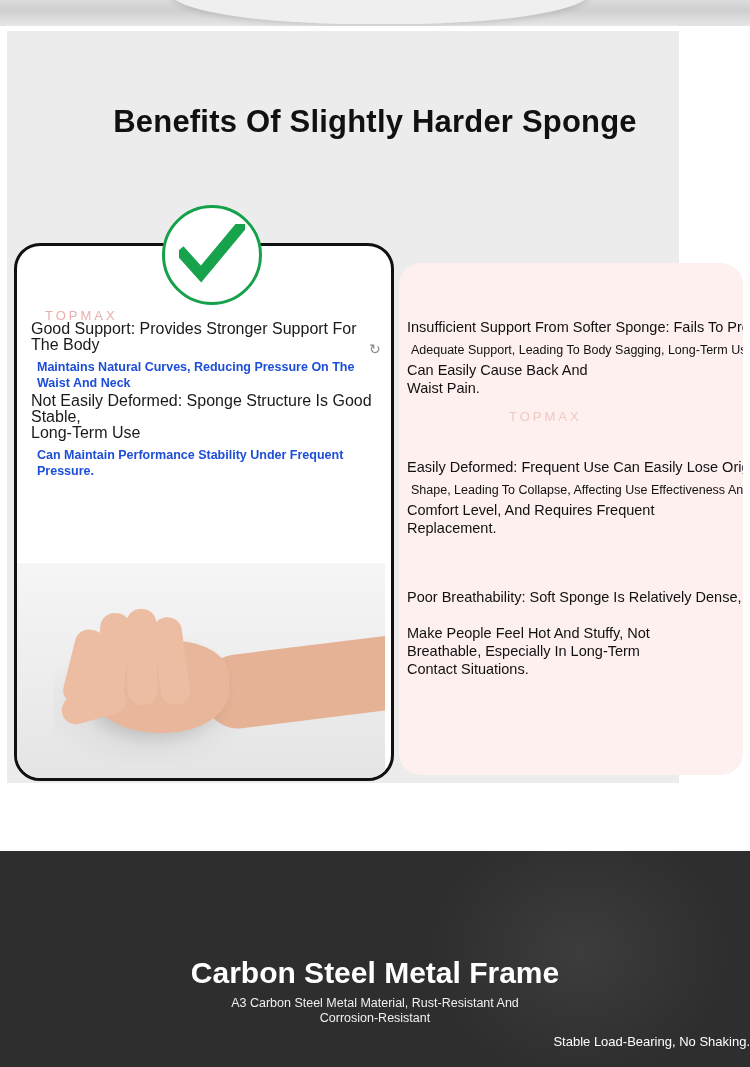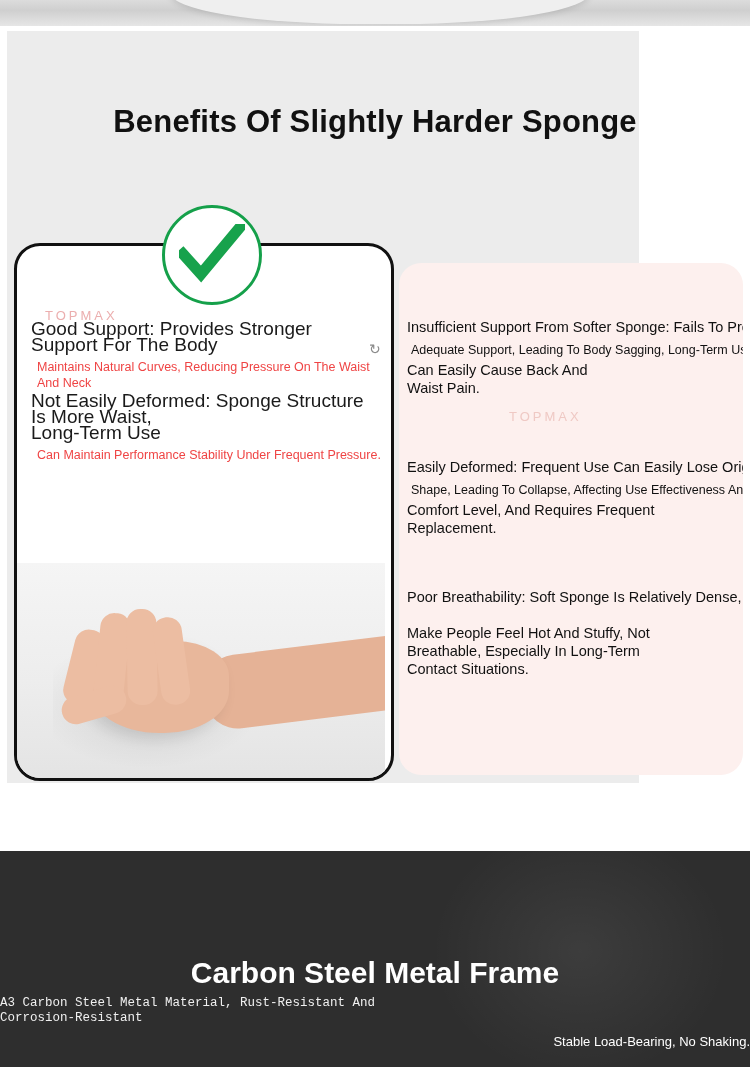--- a/index.html
+++ b/index.html
@@ -32,20 +32,21 @@
     border-radius: 50% 50% 45% 45%;
     box-shadow: 0 2px 6px rgba(0,0,0,.12);
   }
 
   
   .benefits {
     position: absolute;
     left: 7px; top: 31px;
     width: 632px; height: 752px;
     background: #ececec;
+    padding-left: 40px;
   }
   .benefits-title {
     position: absolute;
     left: 0; top: 52px;
     width: 736px;
     text-align: center;
     font-size: 31px;
     font-weight: bold;
     color: #111;
     letter-spacing: .2px;
@@ -77,30 +78,31 @@
   .pros-watermark {
     position: absolute;
     left: 28px; top: 62px;
     font-size: 13px;
     color: #e8a0a0;
     letter-spacing: 3px;
     opacity: .85;
   }
   .pros-item { position: absolute; width: 352px; left: 14px; }
   .pros-head {
-    font-size: 19px;
+    font-size: 16px;
     color: #1a1a1a;
     line-height: 16px;
   }
   .pros-sub {
     font-size: 12.5px;
-    color: #ef4444;
+    color: #1d4ed8;
     line-height: 16px;
     margin-top: 6px;
     padding-left: 6px;
+    font-weight: bold;
   }
   .pros-sub + .pros-sub { margin-top: 10px; }
 
   
   .hand-photo {
     position: absolute;
     left: 0; bottom: 0;
     width: 368px; height: 215px;
     background: linear-gradient(180deg,#f5f5f5 0%,#ededed 55%,#e4e4e4 100%);
     overflow: hidden;
@@ -206,25 +208,24 @@
     width: 750px;
     text-align: center;
     font-size: 30px;
     font-weight: bold;
     color: #ffffff;
   }
   .carbon-sub {
     position: absolute;
     left: 0; top: 145px;
     width: 750px;
-    text-align: left;
+    text-align: center;
     font-size: 12.5px;
     line-height: 15px;
     color: #f0f0f0;
-    font-family: Liberation Mono, monospace;
   }
   .carbon-sub2 {
     position: absolute;
     left: 0; top: 183px;
     width: 750px;
     text-align: right;
     font-size: 13px;
     color: #ffffff;
   }
 </style>
@@ -247,21 +248,21 @@
 
   <div class="card-pros">
     <div class="pros-watermark">TOPMAX</div>
 
     <div class="pros-item" style="top:75px;">
       <div class="pros-head">Good Support: Provides Stronger Support For The Body</div>
       <div class="pros-sub">Maintains Natural Curves, Reducing Pressure On The Waist And Neck</div>
     </div>
 
     <div class="pros-item" style="top:147px;">
-      <div class="pros-head" style="white-space:pre-line;">Not Easily Deformed: Sponge Structure Is More Waist,
+      <div class="pros-head" style="white-space:pre-line;">Not Easily Deformed: Sponge Structure Is Good Stable,
 Long-Term Use</div>
       <div class="pros-sub">Can Maintain Performance Stability Under Frequent Pressure.</div>
     </div>
 
 
     <div class="hand-photo">
       <div class="dent"></div>
       <div class="wrist"></div>
       <div class="palm"></div>
       <div class="fg f1"></div>

